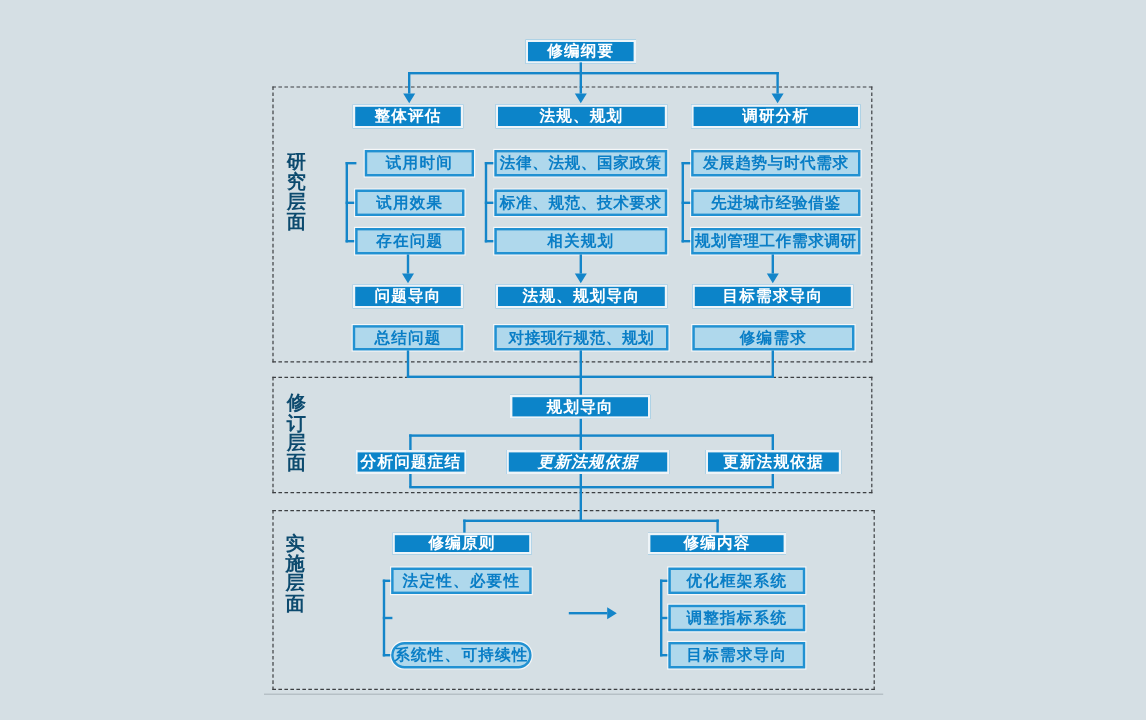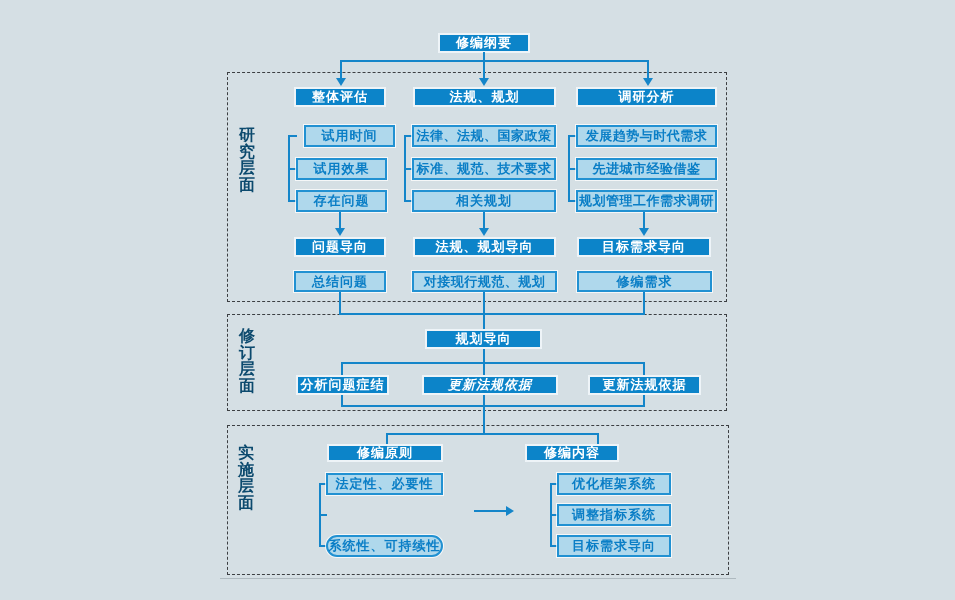--- a/index.html
+++ b/index.html
@@ -109,21 +109,21 @@
   <div class="vline" style="left:341px;top:395px;height:11px;"></div>
   <div class="vline" style="left:483px;top:395px;height:11px;"></div>
   <div class="vline" style="left:643px;top:395px;height:11px;"></div>
   <div class="hline" style="left:341px;top:405px;width:304px;"></div>
   <div class="vline" style="left:483px;top:405px;height:29px;"></div>
   <div class="hline" style="left:386px;top:433px;width:213px;"></div>
   <div class="vline" style="left:386px;top:433px;height:11px;"></div>
   <div class="vline" style="left:597px;top:433px;height:11px;"></div>
 
   <div class="box dark" style="left:327px;top:444px;width:116px;height:18px;">修编原则</div>
-  <div class="box dark" style="left:525px;top:444px;width:94px;height:18px;">修编内容</div>
+  <div class="box dark" style="left:540px;top:444px;width:115px;height:18px;">修编内容</div>
 
   <div class="vline" style="left:319px;top:483px;height:64px;"></div>
   <div class="hline" style="left:319px;top:483px;width:8px;"></div>
   <div class="hline" style="left:319px;top:514px;width:8px;"></div>
   <div class="hline" style="left:319px;top:545px;width:8px;"></div>
   <div class="box light" style="left:326px;top:473px;width:117px;height:22px;">法定性、必要性</div>
   <div class="box light" style="left:326px;top:535px;width:117px;height:22px;border-radius:11px;">系统性、可持续性</div>
 
   <div class="hline" style="left:474px;top:510px;width:32px;"></div>
   <div class="arr-right" style="left:506px;top:506px;"></div>

